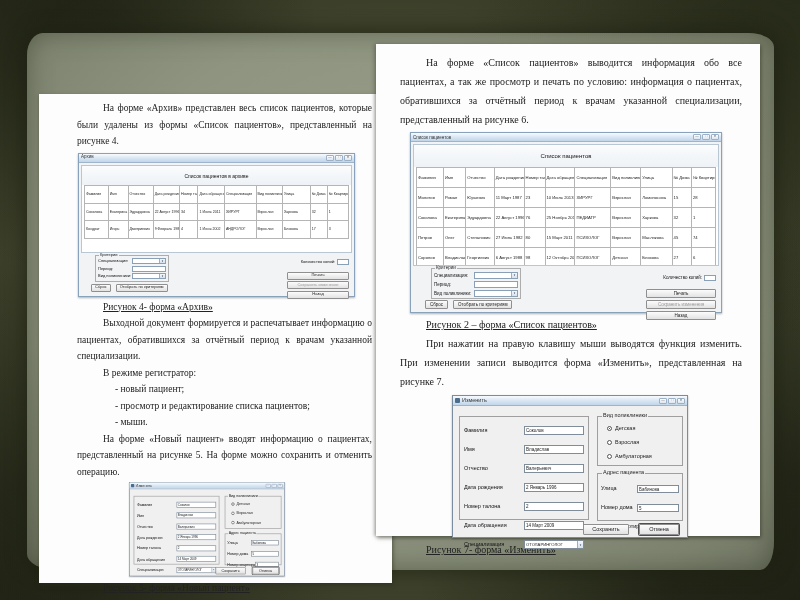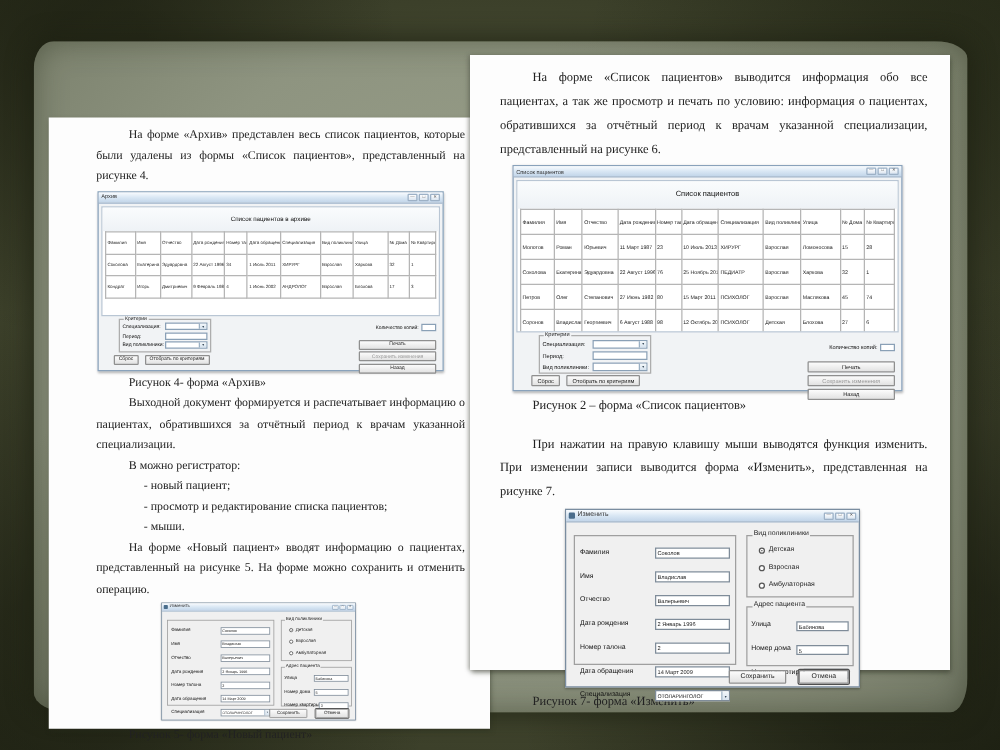--- a/index.html
+++ b/index.html
@@ -21,22 +21,22 @@
     radial-gradient(circle at 85% 15%, rgba(120,126,102,.35) 0 6%, transparent 30%),
     radial-gradient(ellipse at 50% 42%, #9ba18b 0%, #8e9480 55%, #7d836f 86%, #6e7462 100%);
   border-radius:16px 26px 14px 30px / 22px 14px 28px 16px;
   box-shadow:0 0 16px 5px rgba(30,33,18,.6), inset 0 0 24px rgba(52,57,38,.5);
 }
 .page{position:absolute;background:#fdfdfd;color:#222;box-shadow:1px 2px 4px rgba(40,44,30,.55);}
 #left-page{left:39px;top:48px;width:353px;height:489px;font-size:9.5px;line-height:16.5px;text-align:justify;padding:6px 20px 0 38px;margin-top:46px;}
 #right-page{left:376px;top:44px;width:384px;height:492px;font-size:10px;line-height:19px;text-align:justify;padding:9px 18px 0 24px;box-shadow:-2px 0 3px rgba(80,82,72,.35),1px 2px 4px rgba(40,44,30,.55);}
 p.ind{text-indent:26px;}
 p.listp{padding-left:38px;text-align:left;}
-p.caption{text-align:left;text-indent:26px;}
-p.sp{margin-top:12px;font-family:Liberation Serif, serif;}
+p.caption{text-align:left;text-indent:26px;text-decoration:underline;}
+p.sp{font-family:Liberation Serif, serif;}
 
 
 .lw{position:relative;background:#f1f3f5;border:1px solid #89a2bb;box-shadow:0 1px 2px rgba(0,0,0,.3);font-family:"Liberation Sans",sans-serif;}
 #fig4-window{margin:3px 0 2px 1px;width:277px;height:144px;}
 #fig6-window{margin:3px 0 2px 10px;width:312px;height:181px;}
 .titlebar{display:flex;align-items:center;height:9px;padding:0 2px;background:linear-gradient(#f8fbfe,#d9e7f4 50%,#c2d5e9);border-bottom:1px solid #9fb4ca;font-family:"Liberation Sans",sans-serif;font-size:4.5px;color:#333;}
 .tb-title{white-space:nowrap;overflow:hidden;}
 .win-controls{margin-left:auto;display:flex;gap:1px;}
 .win-btn{display:inline-flex;align-items:center;justify-content:center;width:8px;height:6px;font-size:3.5px;line-height:1;background:linear-gradient(#fdfdfe,#dce6f0);border:1px solid #9db1c6;border-radius:1px;color:#555;}
 .lw-body{position:relative;margin:2px 2px 0;background:#fff;border:1px solid #b9c6d4;overflow:hidden;}
@@ -205,21 +205,21 @@
             <span class="ctl copies"></span>
           </div>
           <span class="btn blk">Печать</span>
           <span class="btn blk disabled">Сохранить изменения</span>
           <span class="btn blk">Назад</span>
         </div>
       </div>
     </div>
   <p class="caption">Рисунок 4- форма «Архив»</p>
   <p class="ind">Выходной документ формируется и распечатывает информацию о пациентах, обратившихся за отчётный период к врачам указанной специализации.</p>
-  <p class="ind">В можно регистратор:</p>
+  <p class="ind">В режиме регистратор:</p>
   <p class="listp">- новый пациент;</p>
   <p class="listp">- просмотр и редактирование списка пациентов;</p>
   <p class="listp">- мыши.</p>
   <p class="ind">На форме «Новый пациент» вводят информацию о пациентах, представленный на рисунке 5. На форме можно сохранить и отменить операцию.</p>
   <div class="fig5-wrap">
     <div id="fig5-mount">
         <div class="ef">
           <div class="titlebar ef-tb">
             <span class="win-icon"></span>
             <span class="tb-title">Изменить</span>

